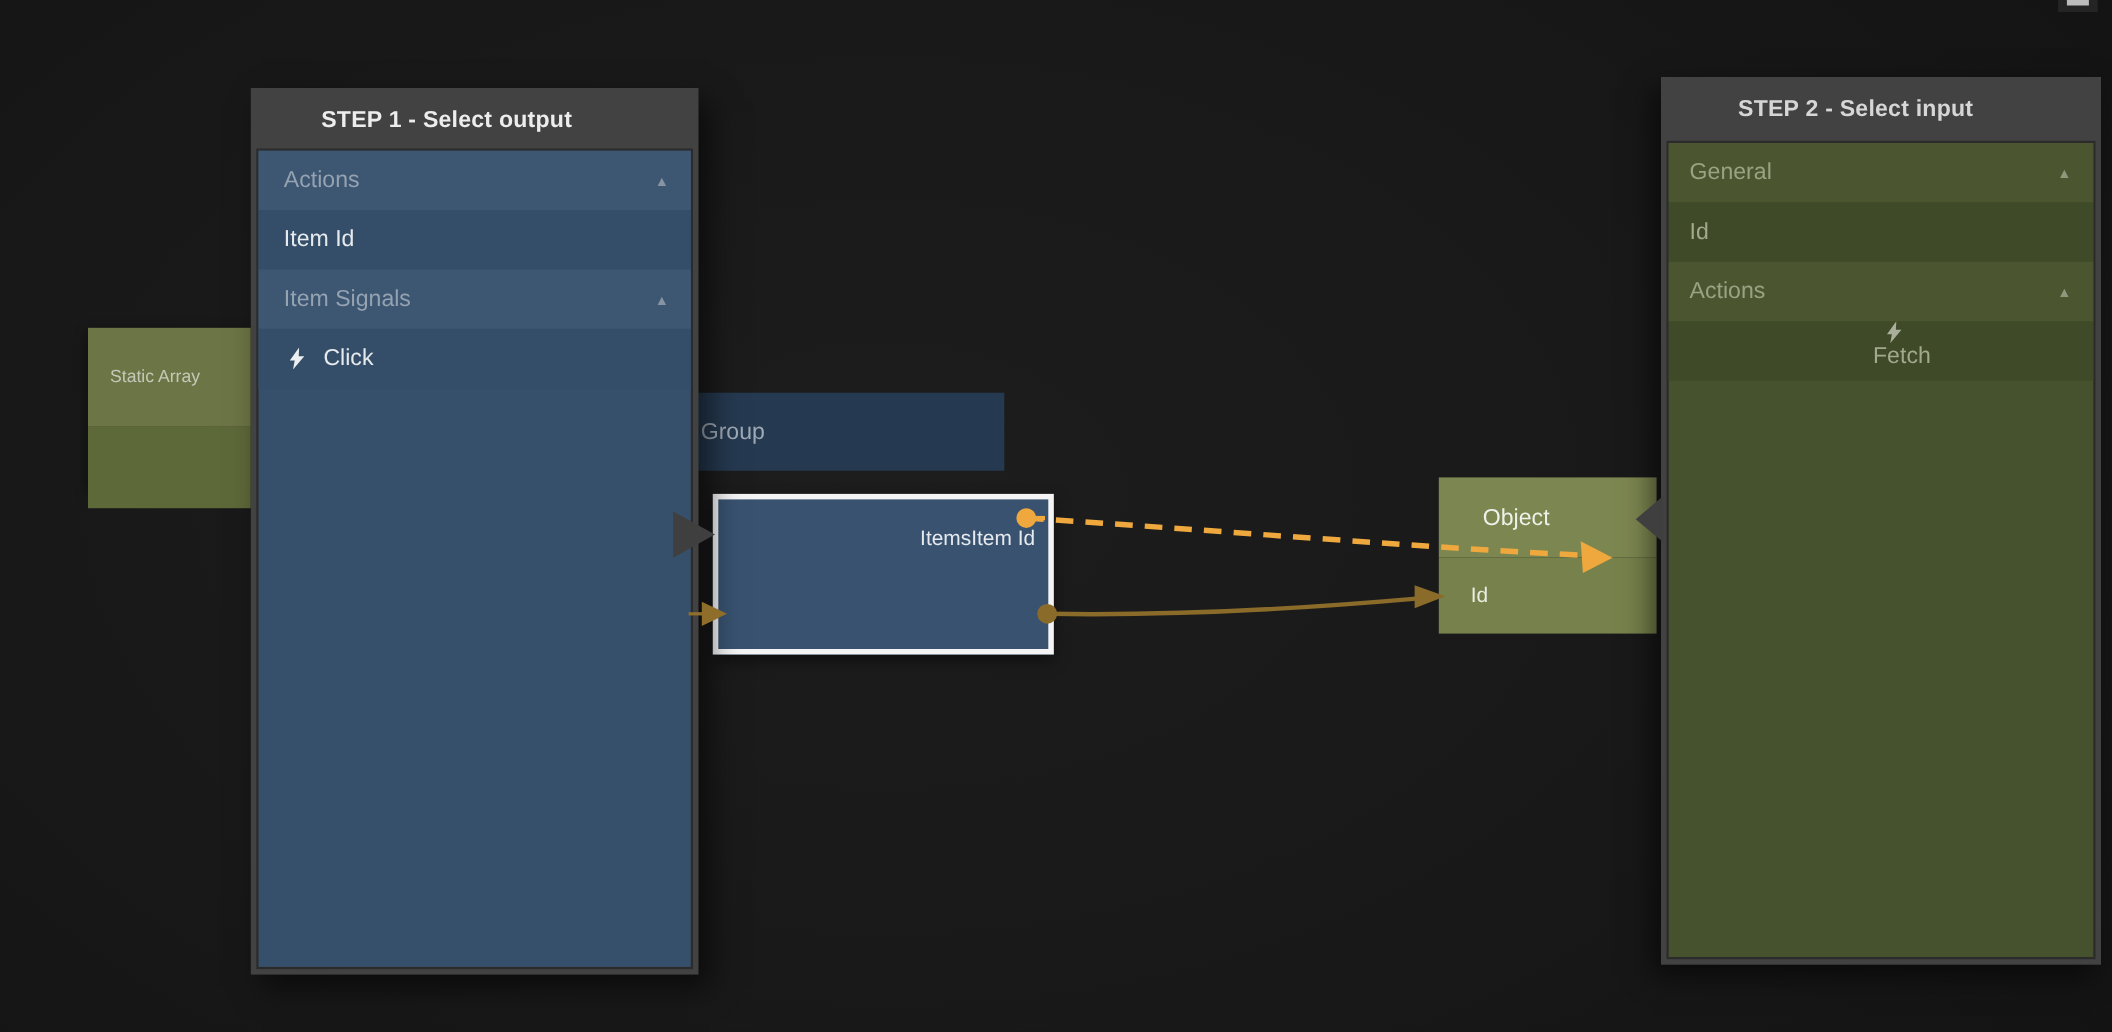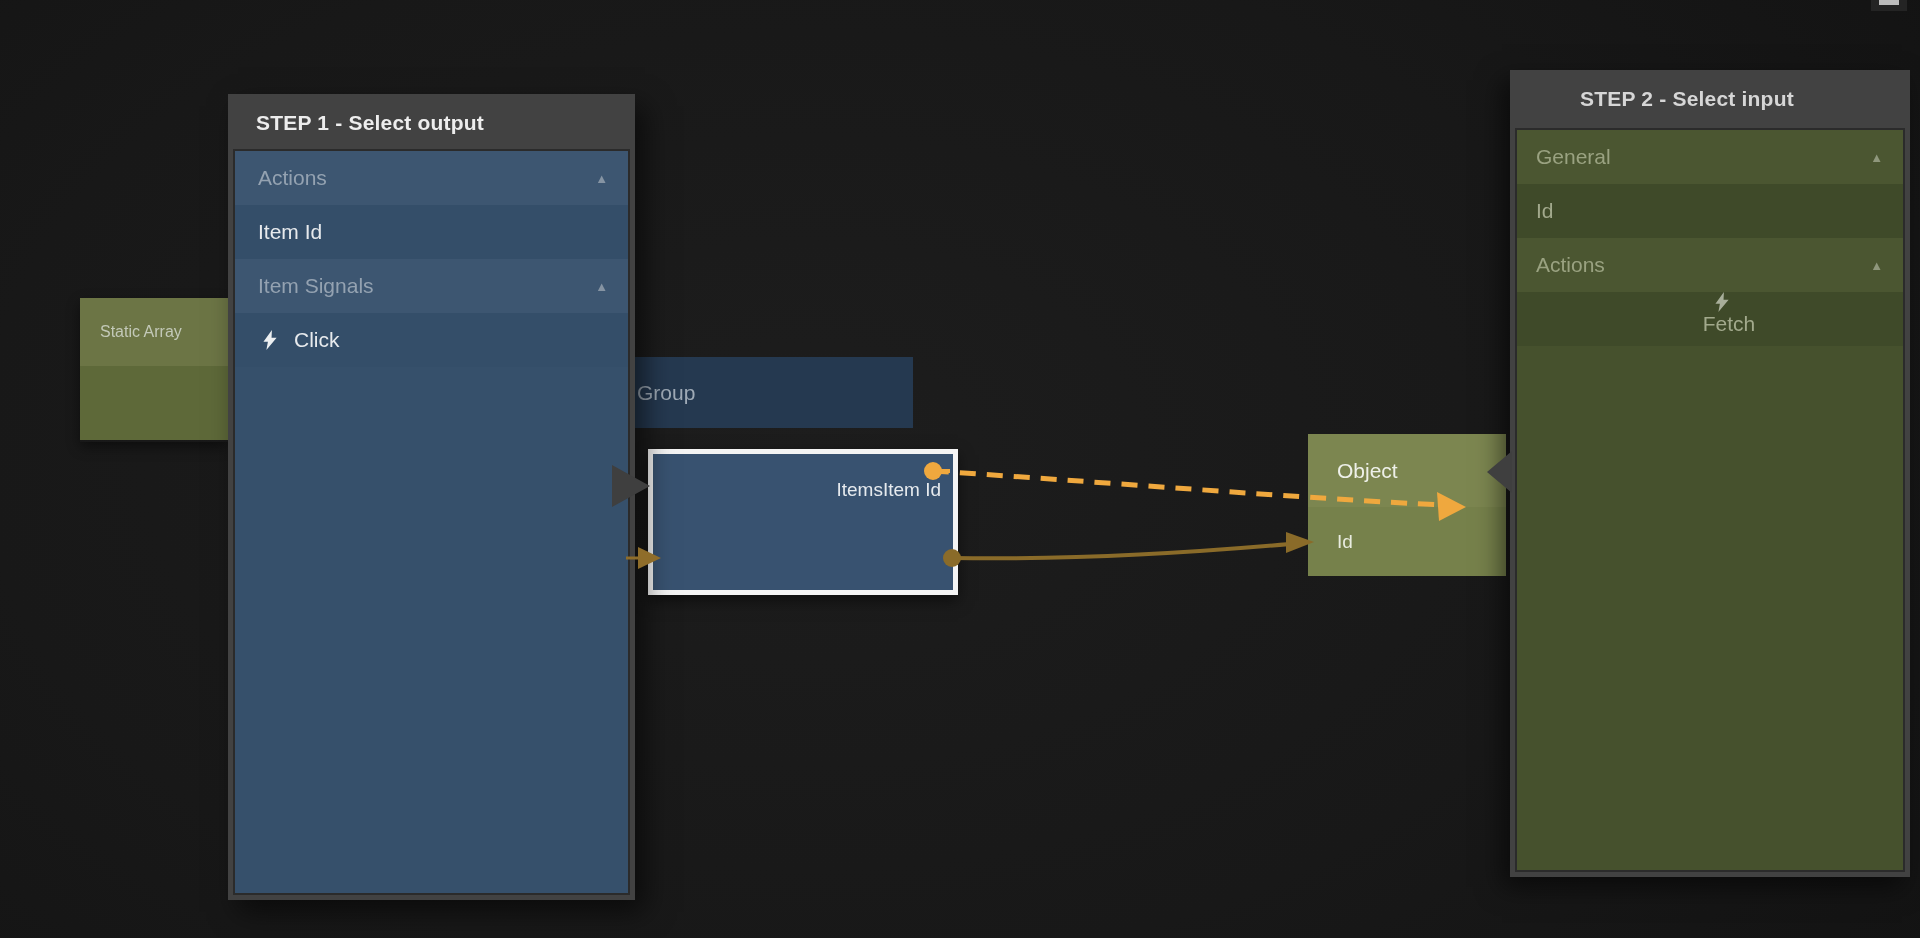--- a/index.html
+++ b/index.html
@@ -12,49 +12,49 @@
     position: relative; width: 1920px; height: 938px;
     background: radial-gradient(1500px 950px at 42% 48%, #1d1d1d 0%, #181818 55%, #121212 100%);
     overflow: hidden;
   }
 
   
   .node { position: absolute; z-index: 10; }
 
   
   .static-array { left: 80px; top: 298px; width: 148px; height: 144px; box-shadow: 0 5px 12px rgba(0,0,0,.45); }
-  .static-array .hd { height: 68px; background: #6c7545; display: flex; align-items: center; padding-left: 20px; overflow: hidden; }
+  .static-array .hd { height: 90px; background: #6c7545; display: flex; align-items: center; padding-left: 20px; overflow: hidden; }
   .static-array .hd span { white-space: nowrap; color: #c3c9b8; }
   .static-array .bd { height: 74px; background: #5e6939; }
 
   
   .group-node { left: 600px; top: 357px; width: 313px; height: 71px; background: #253950; }
   .group-node span { position: absolute; left: 37px; top: 50%; transform: translateY(-50%); color: #9faab6; font-size: 21px; }
 
   
   .repeater { left: 648px; top: 449px; width: 310px; height: 146px; border: 5px solid #f4f4f4; background: #385270; box-shadow: 0 6px 14px rgba(0,0,0,.5); }
   .repeater .hd { height: 64px; background: #3b5571; display: flex; align-items: center; padding-left: 20px; }
   .repeater .hd span { color: #e3e8ed; font-size: 21px; }
   .repeater .ports { height: 72px; display: flex; align-items: center; justify-content: flex-end; padding: 0 12px 0 20px; }
   .repeater .ports span { color: #e6eaee; font-size: 19px; }
 
   
   .object-node { left: 1308px; top: 434px; width: 198px; height: 142px; }
-  .object-node .hd { height: 73px; background: #7c8650; display: flex; align-items: center; padding-left: 29px; }
+  .object-node .hd { height: 73px; background: #7c8650; display: flex; align-items: center; padding-left: 40px; }
   .object-node .hd span { color: #eef0e9; font-size: 21px; }
   .object-node .bd { height: 69px; background: #76814b; display: flex; align-items: center; padding-left: 29px; }
   .object-node .bd span { color: #e9ece0; font-size: 19px; }
 
   
   .panel { position: absolute; z-index: 20; background: #424242; }
   .panel-header { height: 57px; display: flex; align-items: center; padding-left: 28px; }
   .panel-header span { font-weight: bold; font-size: 21px; letter-spacing: .2px; }
   .panel-content { position: absolute; left: 7px; right: 7px; bottom: 7px; outline: 2px solid rgba(0,0,0,.35); }
 
-  .step1 { left: 228px; top: 94px; width: 407px; height: 806px; box-shadow: 10px 12px 26px rgba(0,0,0,.55); }
+  .step1 { left: 228px; top: 80px; width: 407px; height: 806px; box-shadow: 10px 12px 26px rgba(0,0,0,.55); padding-left: 36px; }
   .step1 .panel-header span { color: #ededed; }
   .step1 .panel-content { top: 57px; background: #36506b; }
 
   .step2 { left: 1510px; top: 70px; width: 400px; height: 807px; box-shadow: -8px 10px 24px rgba(0,0,0,.55); padding-left: 42px; }
   .step2 .panel-header { height: 58px; }
   .step2 .panel-header span { color: #d6d6d6; }
   .step2 .panel-content { top: 60px; background: #46512d; }
 
   .opt-row { height: 54px; display: flex; align-items: center; position: relative; cursor: pointer; }
   .opt-row .lbl { font-size: 21px; }

